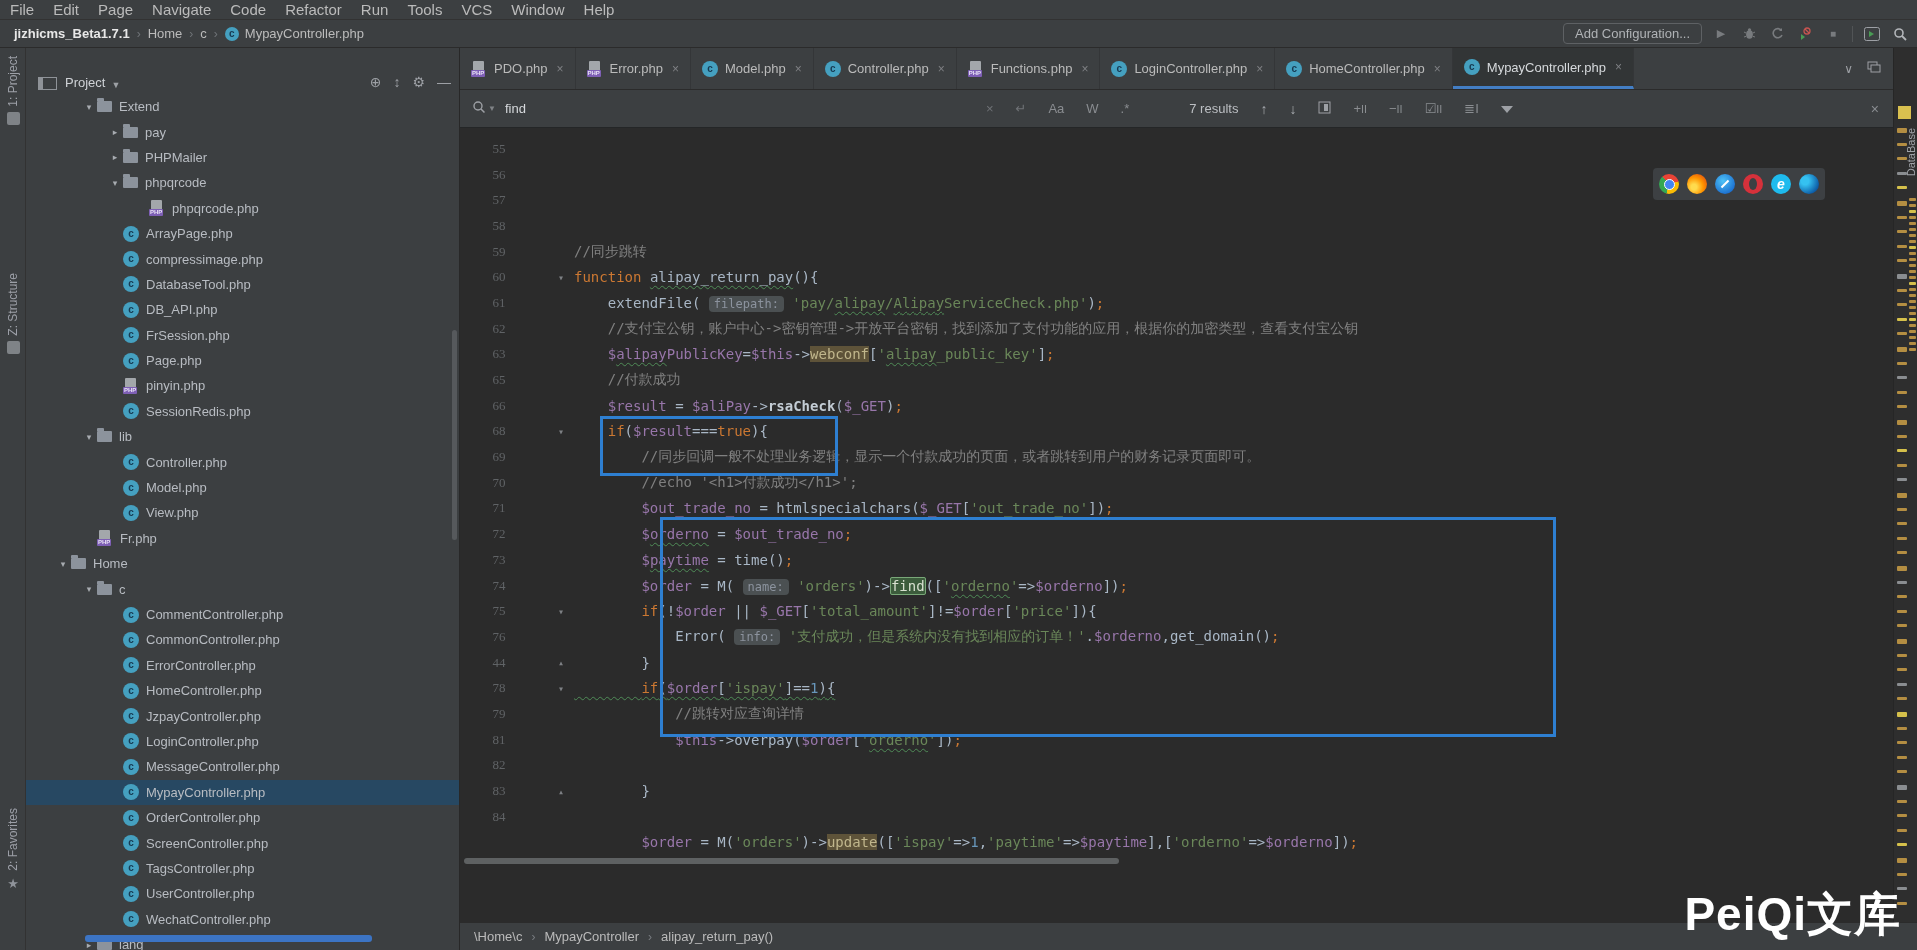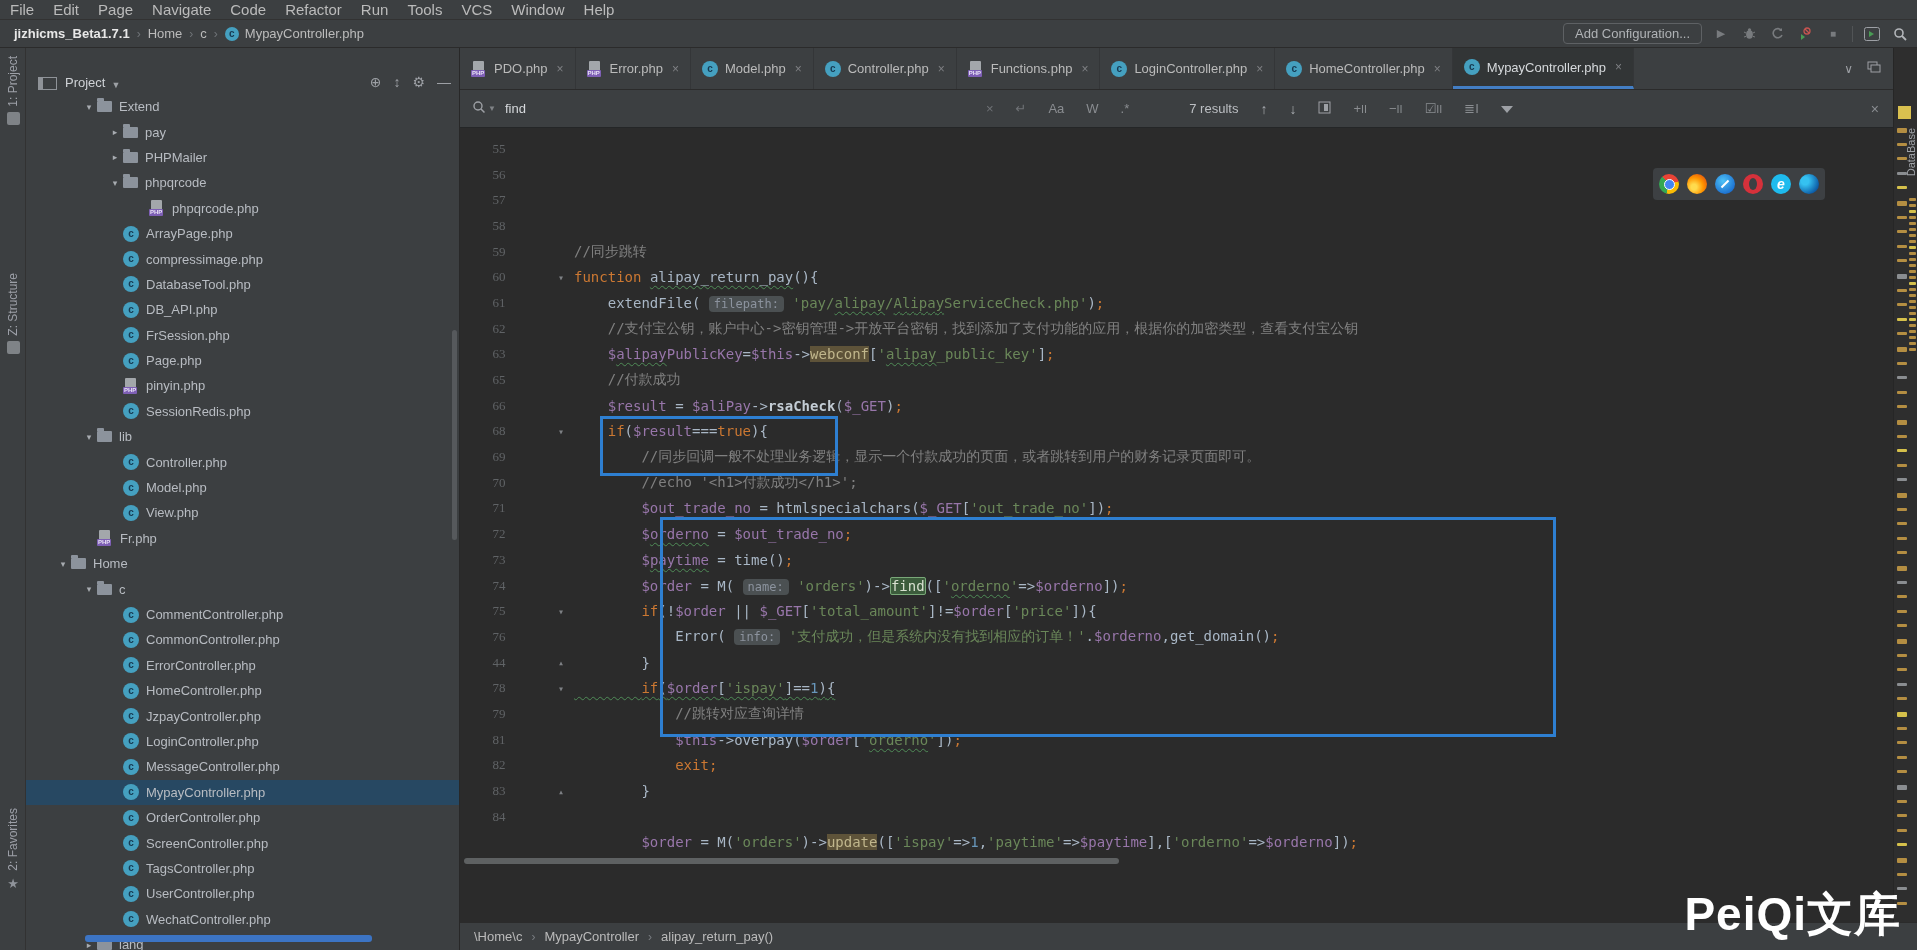--- a/index.html
+++ b/index.html
@@ -490,21 +490,21 @@
       <div class="code-row"><div class="gut">71</div><div class="fold"></div><div class="code-text"><span class="t-p">        </span><span class="t-v">$out_trade_no</span><span class="t-p"> = htmlspecialchars(</span><span class="t-v">$_GET</span><span class="t-p">[</span><span class="t-s">'out_trade_no'</span><span class="t-p">])</span><span class="t-semi">;</span></div></div>
       <div class="code-row"><div class="gut">72</div><div class="fold"></div><div class="code-text"><span class="t-p">        </span><span class="t-v">$</span><span class="t-v t-w">orderno</span><span class="t-p"> = </span><span class="t-v">$out_trade_no</span><span class="t-semi">;</span></div></div>
       <div class="code-row"><div class="gut">73</div><div class="fold"></div><div class="code-text"><span class="t-p">        </span><span class="t-v">$</span><span class="t-v t-w">paytime</span><span class="t-p"> = time()</span><span class="t-semi">;</span></div></div>
       <div class="code-row"><div class="gut">74</div><div class="fold"></div><div class="code-text"><span class="t-p">        </span><span class="t-v">$order</span><span class="t-p"> = M( </span><span class="t-ch">name:</span><span class="t-p"> </span><span class="t-s">'orders'</span><span class="t-p">)-&gt;</span><span class="t-hf">find</span><span class="t-p">([</span><span class="t-s">'</span><span class="t-s t-w">orderno</span><span class="t-s">'</span><span class="t-p">=&gt;</span><span class="t-v">$orderno</span><span class="t-p">])</span><span class="t-semi">;</span></div></div>
       <div class="code-row"><div class="gut">75</div><div class="fold">▾</div><div class="code-text"><span class="t-p">        </span><span class="t-k">if</span><span class="t-p">(!</span><span class="t-v">$order</span><span class="t-p"> || </span><span class="t-v">$_GET</span><span class="t-p">[</span><span class="t-s">'total_amount'</span><span class="t-p">]!=</span><span class="t-v">$order</span><span class="t-p">[</span><span class="t-s">'price'</span><span class="t-p">]){</span></div></div>
       <div class="code-row"><div class="gut">76</div><div class="fold"></div><div class="code-text"><span class="t-p">            Error( </span><span class="t-ch">info:</span><span class="t-p"> </span><span class="t-s">'支付成功，但是系统内没有找到相应的订单！'</span><span class="t-p">.</span><span class="t-v">$orderno</span><span class="t-p">,</span><span class="t-fn">get_domain</span><span class="t-p">()</span><span class="t-semi">;</span></div></div>
       <div class="code-row"><div class="gut">44</div><div class="fold">▴</div><div class="code-text"><span class="t-p">        }</span></div></div>
       <div class="code-row"><div class="gut">78</div><div class="fold">▾</div><div class="code-text"><span class="t-p t-w">        </span><span class="t-k t-w">if</span><span class="t-p t-w">(</span><span class="t-v t-w">$order</span><span class="t-p t-w">[</span><span class="t-s t-w">'ispay'</span><span class="t-p t-w">]==</span><span class="t-n t-w">1</span><span class="t-p t-w">){</span></div></div>
       <div class="code-row"><div class="gut">79</div><div class="fold"></div><div class="code-text"><span class="t-c">            //跳转对应查询详情</span></div></div>
       <div class="code-row"><div class="gut">81</div><div class="fold"></div><div class="code-text"><span class="t-p">            </span><span class="t-v">$this</span><span class="t-p">-&gt;overpay(</span><span class="t-v">$order</span><span class="t-p">[</span><span class="t-s">'</span><span class="t-s t-w">orderno</span><span class="t-s">'</span><span class="t-p">])</span><span class="t-semi">;</span></div></div>
-      <div class="code-row"><div class="gut">82</div><div class="fold"></div><div class="code-text"><span class="t-p">            </span><span class="t-k">exit</span><span class="t-semi">;</span></div></div>
+      <div class="code-row"><div class="gut">82</div><div class="fold"></div></div>
       <div class="code-row"><div class="gut">83</div><div class="fold">▴</div><div class="code-text"><span class="t-p">        }</span></div></div>
       <div class="code-row"><div class="gut">84</div><div class="fold"></div><div class="code-text"></div></div>
       <div class="code-row"><div class="gut"></div><div class="fold"></div><div class="code-text"><span class="t-p">        </span><span class="t-v">$order</span><span class="t-p"> = M(</span><span class="t-s">'orders'</span><span class="t-p">)-&gt;</span><span class="t-hw">update</span><span class="t-p">([</span><span class="t-s">'ispay'</span><span class="t-p">=&gt;</span><span class="t-n">1</span><span class="t-p">,</span><span class="t-s">'paytime'</span><span class="t-p">=&gt;</span><span class="t-v">$paytime</span><span class="t-p">],[</span><span class="t-s">'orderno'</span><span class="t-p">=&gt;</span><span class="t-v">$orderno</span><span class="t-p">])</span><span class="t-semi">;</span></div></div>
       <div id="anno-box-1" class="anno-box" style="left:140px;top:288px;width:232px;height:54px;"></div>
     <div id="anno-box-2" class="anno-box" style="left:200px;top:389px;width:890px;height:214px;"></div>
   </div>
   <div id="hscroll"></div>
 </div>
 
 <div id="right-stripe">

